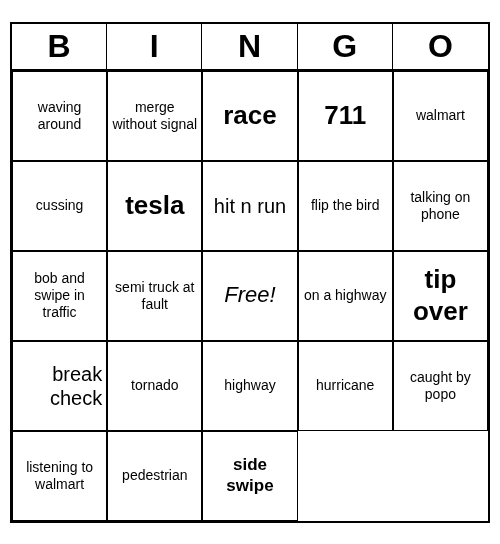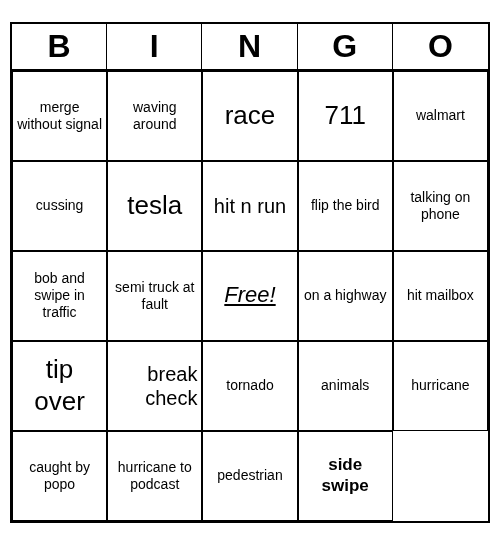--- a/index.html
+++ b/index.html
@@ -42,31 +42,30 @@
       display: flex;
       align-items: center;
       justify-content: center;
       padding: 4px;
       min-height: 90px;
       font-size: 14px;
       line-height: 1.2;
     }
     .bingo-cell.large-text {
       font-size: 26px;
-      font-weight: normal;
+      font-weight: bold;
       justify-content: center;
     }
     .bingo-cell.medium-text {
       font-size: 20px;
       text-align: right;
     }
     .bingo-cell.free {
       font-size: 22px;
       font-style: italic;
-      text-decoration: underline;
     }
     .bingo-cell.side-swipe-text {
       font-size: 17px;
       font-weight: bold;
     }
     .bingo-cell .cell-inner {
       display: block;
     }
   </style>
 </head>
@@ -75,24 +74,24 @@
 <div class="bingo-card">
   <div class="bingo-header">
   <div class="bingo-header-cell">B</div>
       <div class="bingo-header-cell">I</div>
       <div class="bingo-header-cell">N</div>
       <div class="bingo-header-cell">G</div>
       <div class="bingo-header-cell">O</div>
     </div>
   <div class="bingo-grid">
   <div class="bingo-cell ">
-        <span class="cell-inner">merge without signal</span>
+        <span class="cell-inner">waving around</span>
       </div>
       <div class="bingo-cell ">
-        <span class="cell-inner">waving around</span>
+        <span class="cell-inner">merge without signal</span>
       </div>
       <div class="bingo-cell large-text">
         <span class="cell-inner">race</span>
       </div>
       <div class="bingo-cell large-text">
         <span class="cell-inner">711</span>
       </div>
       <div class="bingo-cell ">
         <span class="cell-inner">walmart</span>
       </div>
@@ -116,43 +115,40 @@
       </div>
       <div class="bingo-cell ">
         <span class="cell-inner">semi truck at fault</span>
       </div>
       <div class="bingo-cell free">
         <span class="cell-inner">Free!</span>
       </div>
       <div class="bingo-cell ">
         <span class="cell-inner">on a highway</span>
       </div>
-      <div class="bingo-cell ">
-        <span class="cell-inner">hit mailbox</span>
-      </div>
       <div class="bingo-cell large-text">
         <span class="cell-inner">tip over</span>
       </div>
       <div class="bingo-cell medium-text">
         <span class="cell-inner">break check</span>
       </div>
       <div class="bingo-cell ">
         <span class="cell-inner">tornado</span>
       </div>
       <div class="bingo-cell ">
-        <span class="cell-inner">animals</span>
+        <span class="cell-inner">highway</span>
       </div>
       <div class="bingo-cell ">
         <span class="cell-inner">hurricane</span>
       </div>
       <div class="bingo-cell ">
         <span class="cell-inner">caught by popo</span>
       </div>
       <div class="bingo-cell ">
-        <span class="cell-inner">hurricane to podcast</span>
+        <span class="cell-inner">listening to walmart</span>
       </div>
       <div class="bingo-cell ">
         <span class="cell-inner">pedestrian</span>
       </div>
       <div class="bingo-cell side-swipe-text">
         <span class="cell-inner">side swipe</span>
       </div>
     </div>
 </div>
 

